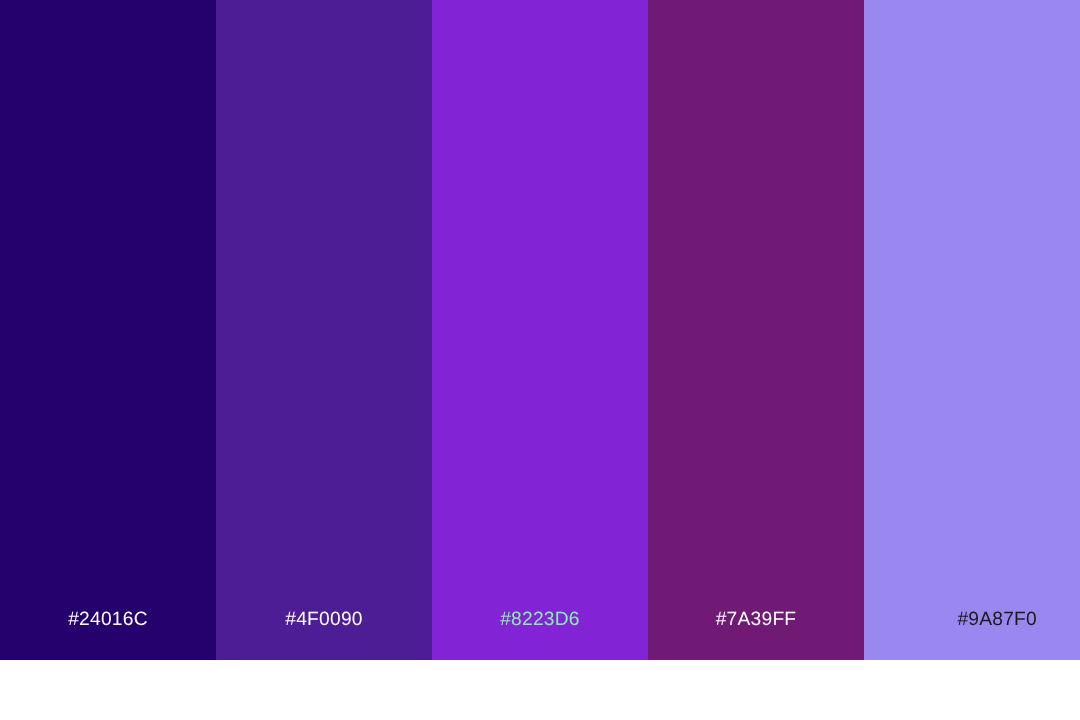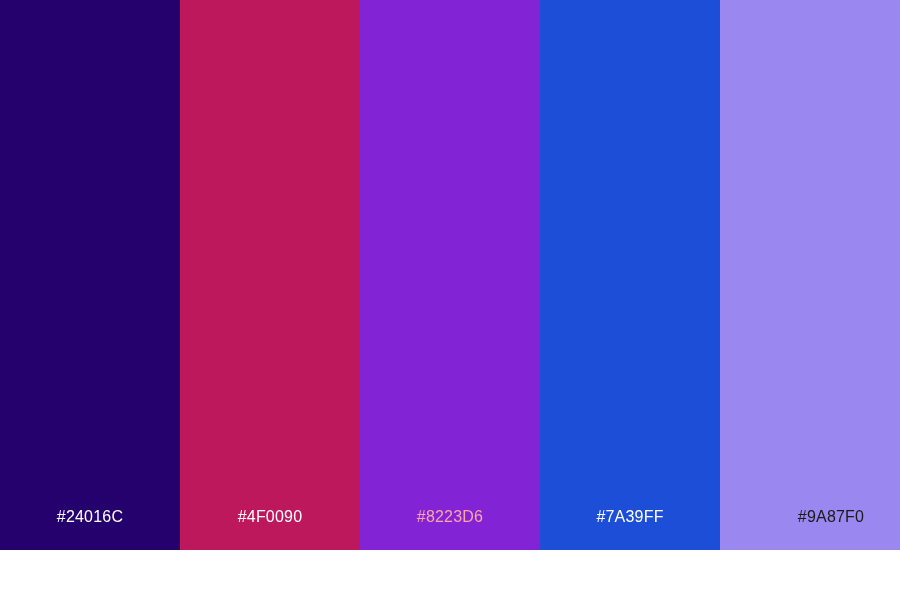--- a/index.html
+++ b/index.html
@@ -73,29 +73,29 @@
 <body>
 
 <div id="palette-page" style="background-color: rgb(255, 255, 255);">
 
   <div id="swatch-strip" style="height: 550px;">
 
     <div class="swatch" style="background-color: rgb(36, 1, 108);">
       <span class="swatch-label" style="color: rgb(255, 255, 255);">#24016C</span>
     </div>
 
-    <div class="swatch" style="background-color: #be185d;">
+    <div class="swatch" style="background-color: #4c1d95;">
       <span class="swatch-label" style="color: rgb(255, 255, 255);">#4F0090</span>
     </div>
 
     <div class="swatch" style="background-color: rgb(130, 35, 214);">
-      <span class="swatch-label" style="color: #fca5a5; margin-top: 42px;">#8223D6</span>
+      <span class="swatch-label" style="color: #86efac; margin-top: 42px;">#8223D6</span>
     </div>
 
-    <div class="swatch" style="background-color: #1d4ed8;">
+    <div class="swatch" style="background-color: #701a75;">
       <span class="swatch-label" style="color: rgb(255, 255, 255);">#7A39FF</span>
     </div>
 
     <div class="swatch" style="background-color: rgb(154, 135, 240);">
       <span class="swatch-label" style="color: rgb(26, 26, 26); margin-left: 42px;">#9A87F0</span>
     </div>
 
   </div>
 
 

